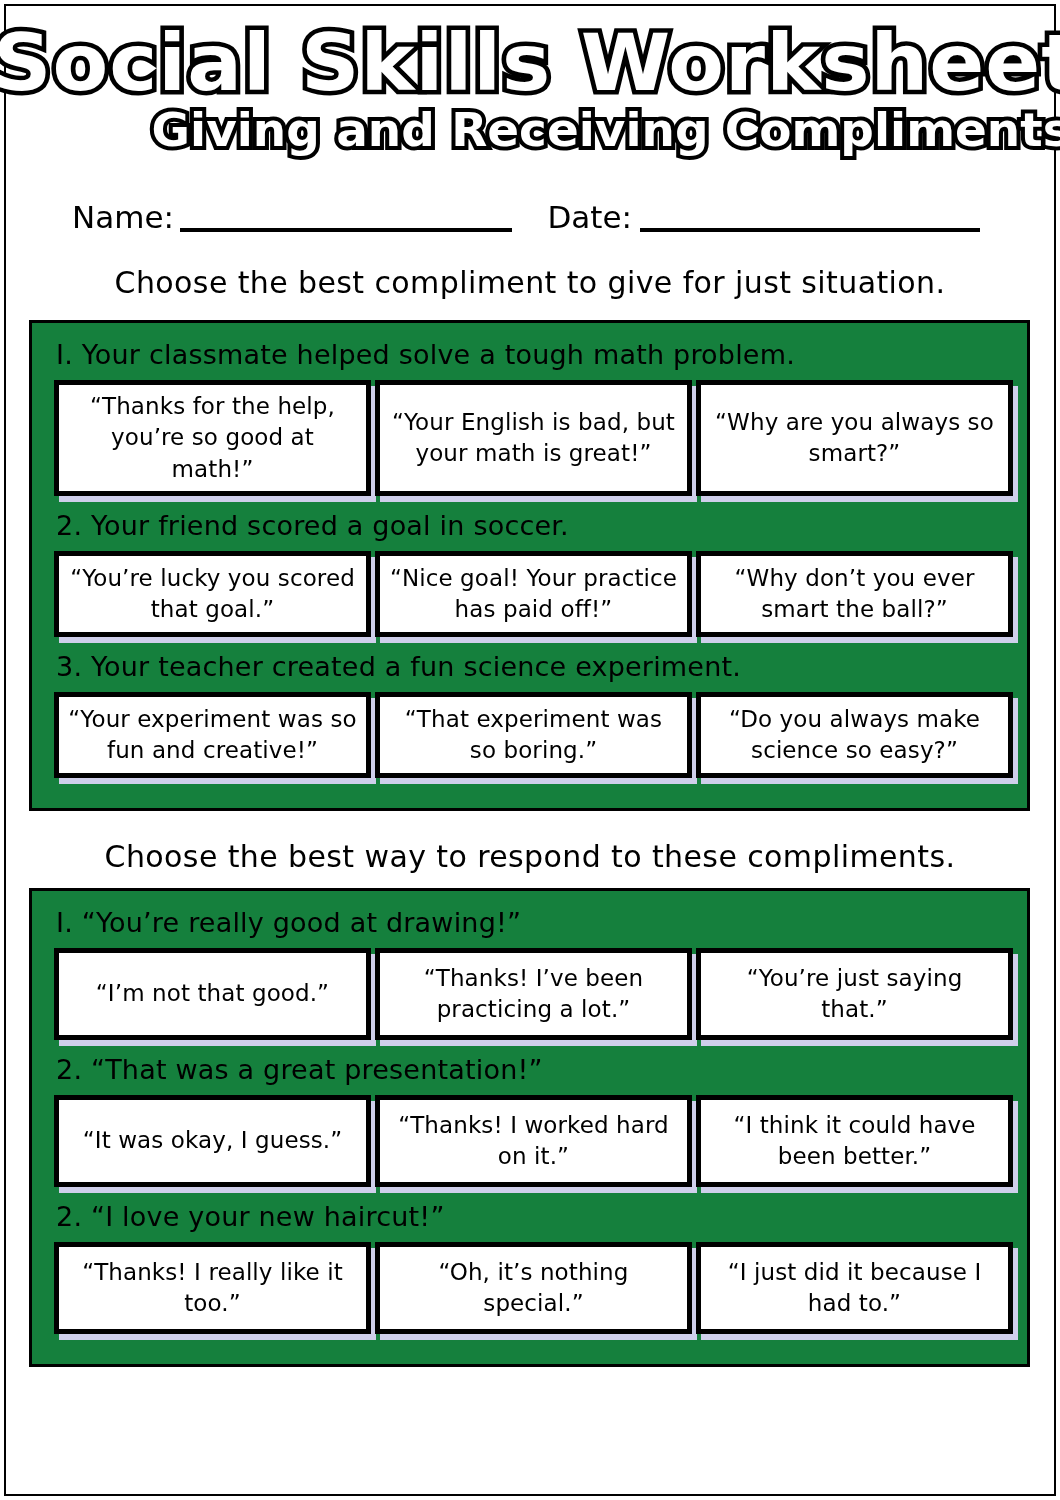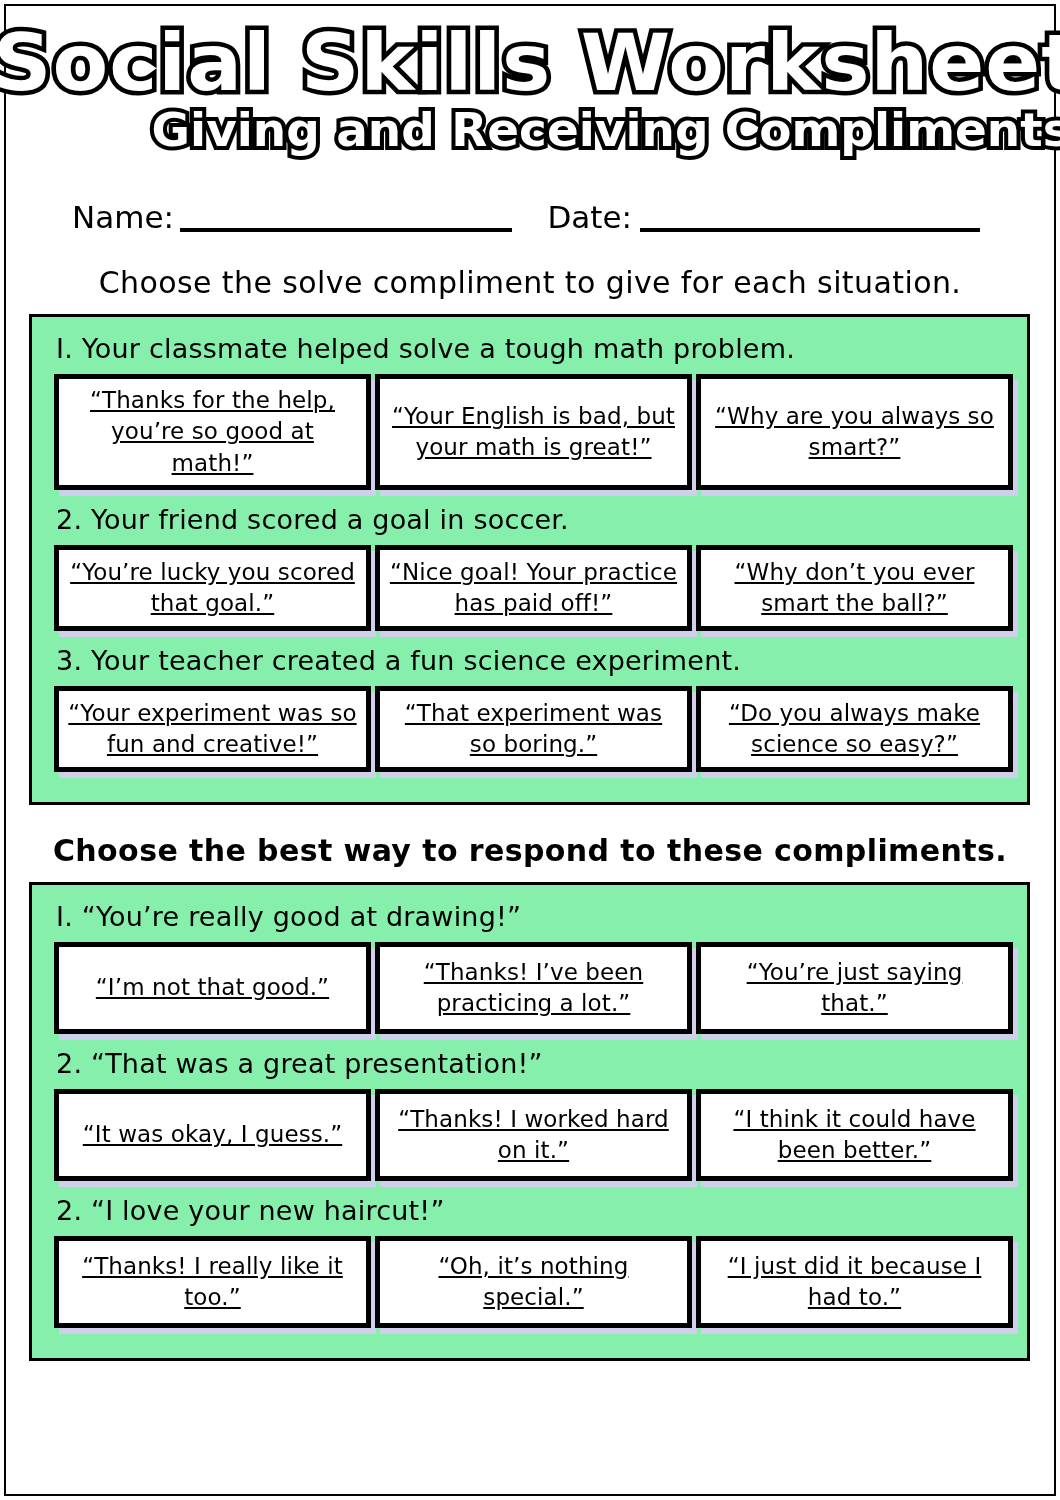--- a/index.html
+++ b/index.html
@@ -97,47 +97,46 @@
 
   
   .instruction {
     text-align: center;
     font-family: "DejaVu Sans", sans-serif;
     font-size: 30px;
     color: #000;
     letter-spacing: 0.4px;
     margin-top: 30px;
   }
-  .instruction-2 { margin-top: 28px; margin-bottom: 0; font-weight: bold; }
+  .instruction-2 { margin-top: 28px; margin-bottom: 0; }
 
   
   .section-box {
-    margin: 14px 30px 0 29px;
+    margin: 20px 30px 0 29px;
     border: 3px solid #000;
-    background: #86efac;
+    background: #15803d;
     padding: 14px 14px 16px 22px;
   }
   .section-box-2 { margin-top: 14px; }
 
   .question-prompt {
     font-family: "DejaVu Sans", sans-serif;
     font-size: 27px;
     color: #000;
     line-height: 1.15;
     margin: 2px 0 10px 2px;
     letter-spacing: 0.2px;
   }
   .q-block + .q-block { margin-top: 12px; }
 
   
   .options-row {
     display: flex;
     gap: 4px;
     margin-bottom: 14px;
-    text-decoration: underline;
   }
   .option-box {
     flex: 1 1 0;
     min-height: 86px;
     border: 5px solid #000;
     background: #ffffff;
     box-shadow: 5px 6px 0 0 #cfcfeb;
     display: flex;
     align-items: center;
     justify-content: center;
@@ -171,21 +170,21 @@
       <span class="field-label">Name:</span>
       <span class="field-line name-line"></span>
     </div>
     <div class="namedate-gap"></div>
     <div class="field-group">
       <span class="field-label">Date:</span>
       <span class="field-line date-line"></span>
     </div>
   </div>
 
-  <div class="instruction">Choose the solve compliment to give for each situation.</div>
+  <div class="instruction">Choose the best compliment to give for just situation.</div>
 
   <div class="section-box">
 
     <div class="q-block">
       <div class="question-prompt">I. Your classmate helped solve a tough math problem.</div>
       <div class="options-row">
         <div class="option-box">
           <span class="option-text">“Thanks for the help, you’re so good at math!”</span>
         </div>
         <div class="option-box">

